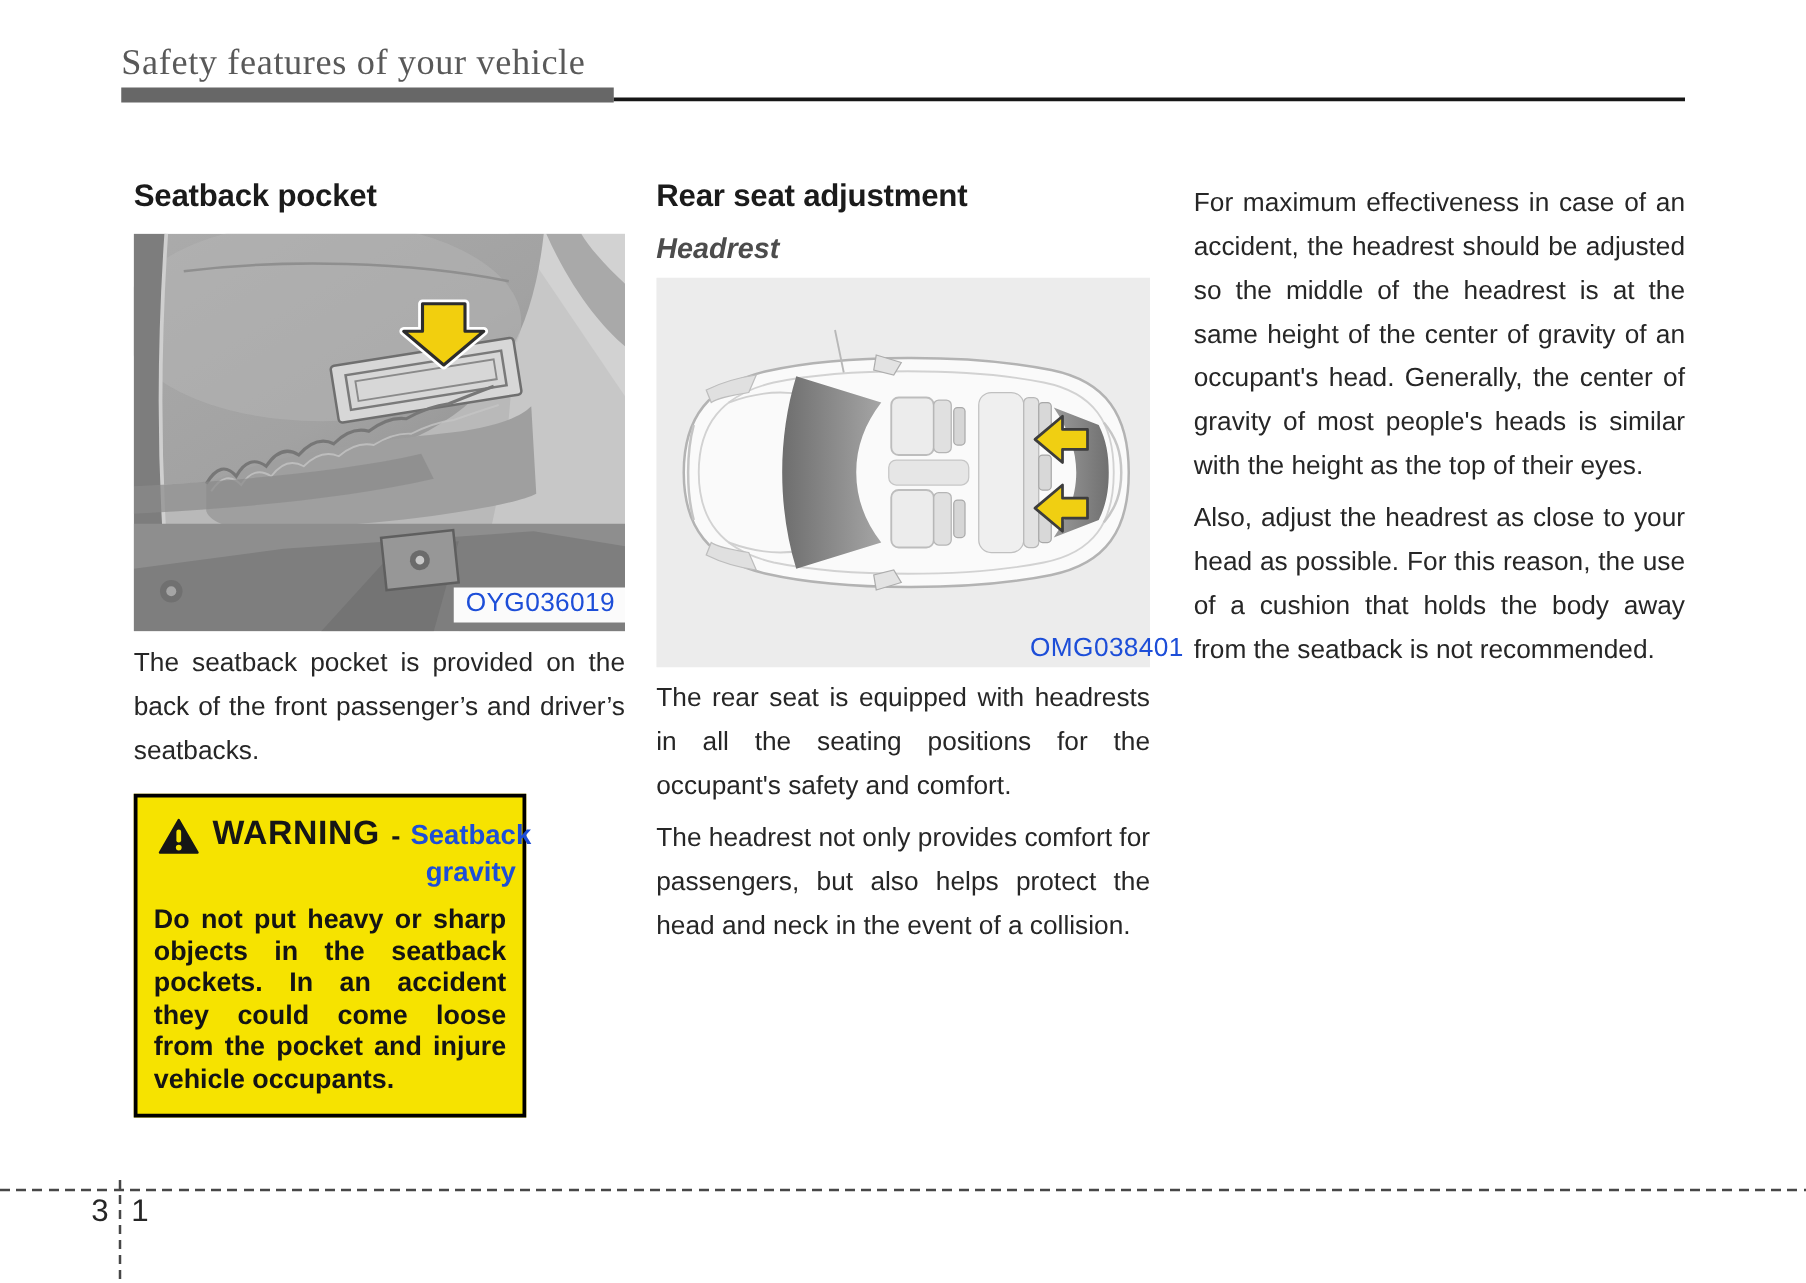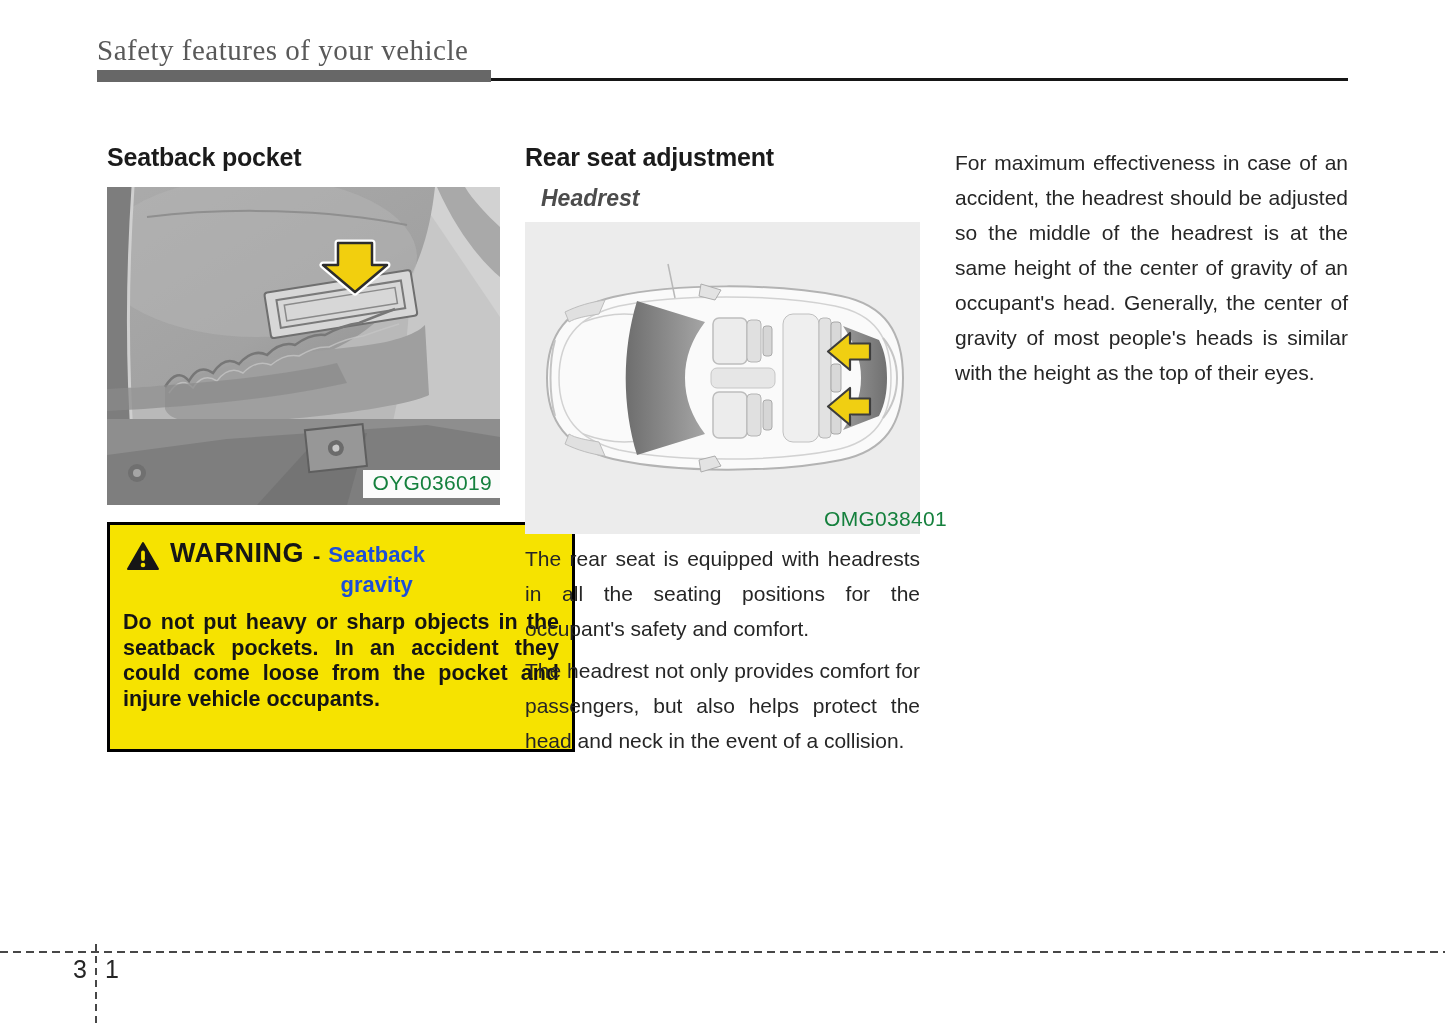--- a/index.html
+++ b/index.html
@@ -12,36 +12,36 @@
   .title-bar{position:absolute;left:97px;top:70px;width:394px;height:12px;background:#676767;}
   .title-rule{position:absolute;left:491px;top:78px;width:857px;height:3px;background:#161616;}
 
   
   .col{position:absolute;top:143px;}
   .col-left{left:107px;width:393px;}
   .col-mid{left:525px;width:395px;}
   .col-right{left:955px;width:393px;}
 
   h2.section-heading{margin:0;font-size:25px;line-height:29px;font-weight:700;color:#1b1b1b;letter-spacing:-.2px;}
-  h3.sub-heading{margin:13px 16px 0;font-size:23px;line-height:26px;font-style:italic;font-weight:700;color:#4c4c4c;}
+  h3.sub-heading{margin:13px 0 0;font-size:23px;line-height:26px;font-style:italic;font-weight:700;color:#4c4c4c;}
 
   figure{margin:0;}
   .figure{position:relative;}
   .figure-left{margin-top:15px;width:393px;height:318px;}
   .figure-mid{margin-top:11px;width:430px;height:312px;text-decoration:underline;}
-  .fig-code{position:absolute;font-size:21px;color:#15803d;letter-spacing:.3px;}
+  .fig-code{position:absolute;font-size:21px;color:#1d4ed8;letter-spacing:.3px;}
   .fig-code-left{right:0;bottom:7px;background:#fbfbfb;padding:1px 8px 3px 10px;}
   .fig-code-mid{right:8px;bottom:3px;}
 
   p.body-text{margin:7px 0 0;font-size:21px;line-height:35px;text-align:justify;color:#262626;}
   .col-left p.body-text{margin-top:8px;}
   .col-right p.body-text:first-child{margin-top:2px;}
 
   
-  .warning-box{box-sizing:border-box;margin-top:17px;width:468px;min-height:230px;
+  .warning-box{box-sizing:border-box;margin-top:17px;width:314px;min-height:230px;
                background:#f6e300;border:3px solid #000;padding:13px 13px 15px;}
   .warn-head{display:flex;align-items:flex-start;padding-left:3px;}
   .warn-tri{flex:0 0 auto;margin-top:3px;}
   .warn-label{font-size:27px;font-weight:700;color:#161616;margin-left:10px;letter-spacing:.5px;}
   .warn-dash{font-size:22px;font-weight:700;margin:5px 8px 0 9px;color:#161616;}
   .warn-subject{display:inline-block;font-size:22px;font-weight:700;text-align:center;
                 line-height:30px;margin-top:2px;color:#1d4ed8;}
   .warn-body{margin:10px 0 0;font-size:21.5px;line-height:25.5px;font-weight:700;
              text-align:justify;color:#141414;}
 
@@ -108,20 +108,21 @@
         <path d="M0,202 C70,198 160,192 230,176 L240,196 C170,212 80,220 0,224 Z" fill="#8a8a8a" opacity="0.7"></path>
 
         <g>
           <path d="M231,56 h34 v22 h15 l-32,27 -32,-27 h15 Z" fill="none" stroke="#ffffff" stroke-width="7" stroke-linejoin="round"></path>
           <path d="M231,56 h34 v22 h15 l-32,27 -32,-27 h15 Z" fill="#f2cf0e" stroke="#2d2d2d" stroke-width="2.5" stroke-linejoin="round"></path>
         </g>
       </svg>
       <div class="fig-code fig-code-left">OYG036019</div>
     </figure>
 
+    <p class="body-text">The seatback pocket is provided on the back of the front passenger’s and driver’s seatbacks.</p>
 
     <aside class="warning-box">
       <div class="warn-head">
         <svg class="warn-tri" width="34" height="30" viewBox="0 0 34 30">
           <path d="M17,2 L32,28 L2,28 Z" fill="#161616" stroke="#161616" stroke-width="2" stroke-linejoin="round"></path>
           <rect x="15.1" y="9.5" width="3.8" height="10.5" rx="1.9" fill="#f6e300"></rect>
           <circle cx="17" cy="24" r="2.3" fill="#f6e300"></circle>
         </svg>
         <span class="warn-label">WARNING</span>
         <span class="warn-dash">-</span>
@@ -189,20 +190,21 @@
       </svg>
       <div class="fig-code fig-code-mid">OMG038401</div>
     </figure>
 
     <p class="body-text">The rear seat is equipped with headrests in all the seating positions for the occupant's safety and comfort.</p>
     <p class="body-text">The headrest not only provides comfort for passengers, but also helps protect the head and neck in the event of a collision.</p>
   </section>
 
   <section class="col col-right">
     <p class="body-text">For maximum effectiveness in case of an accident, the headrest should be adjusted so the middle of the headrest is at the same height of the center of gravity of an occupant's head. Generally, the center of gravity of most people's heads is similar with the height as the top of their eyes.</p>
+    <p class="body-text">Also, adjust the headrest as close to your head as possible. For this reason, the use of a cushion that holds the body away from the seatback is not recommended.</p>
   </section>
 
   <div class="footer-hrule"></div>
   <div class="footer-vrule"></div>
   <span class="footer-section">3</span>
   <span class="footer-page">1</span>
 
 </div>
 
 </body></html>

